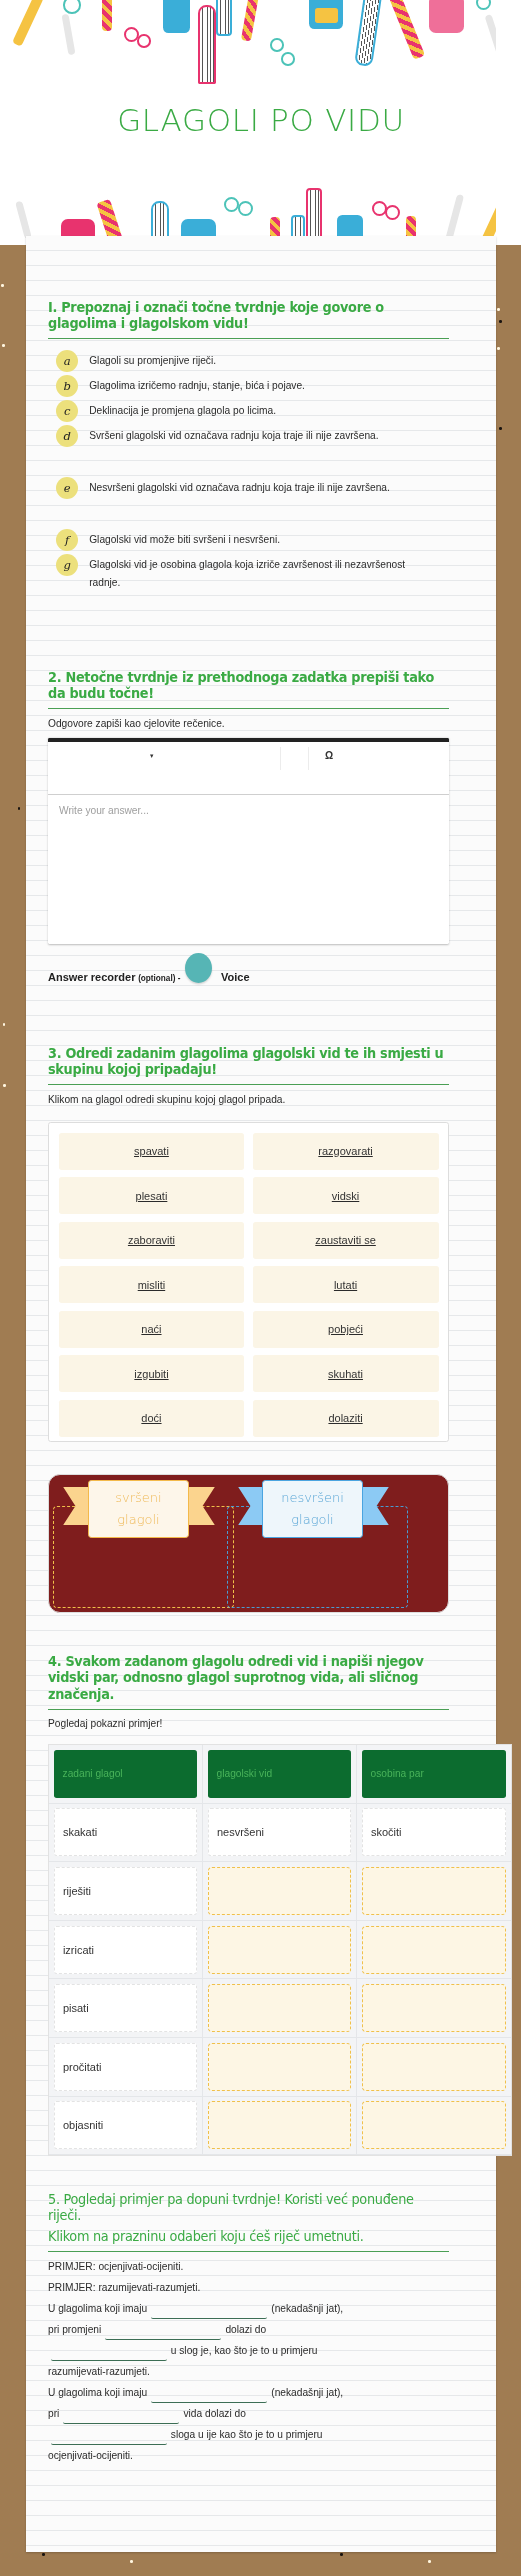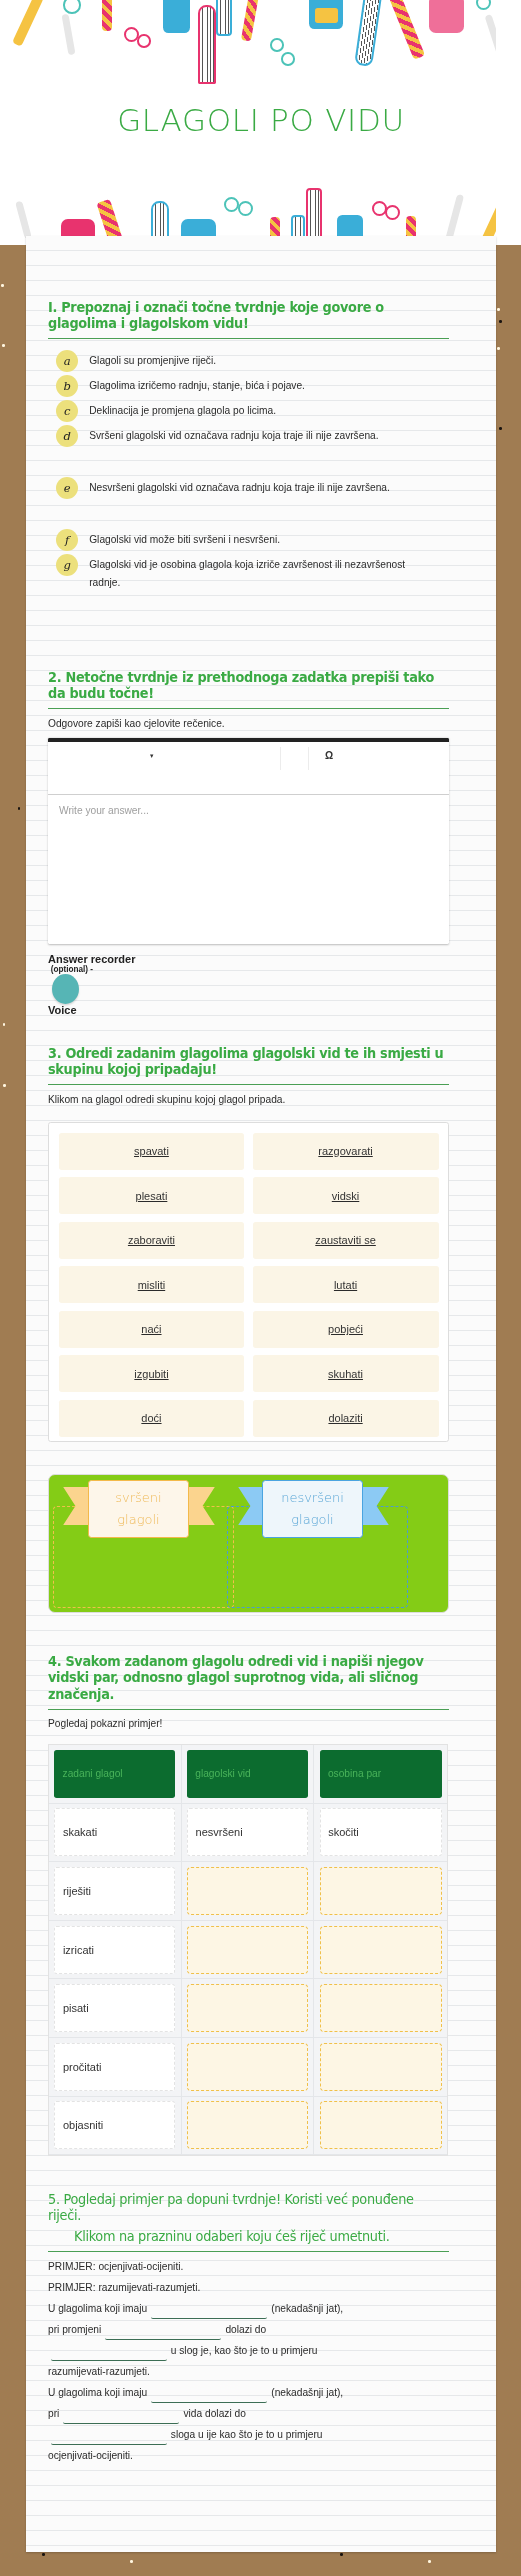--- a/index.html
+++ b/index.html
@@ -60,53 +60,53 @@
   .editor {
     position: absolute; left: 0; width: 401px; background: #fff;
     box-shadow: 0 0.7px 2px rgba(0,0,0,0.25); border-radius: 1.4px;
   }
   .editor-bar { height: 4.1px; background: #222; border-radius: 1.4px 1.4px 0 0; }
   .toolbar { height: 53px; position: relative; border-bottom: 0.7px solid #cfcfcf; }
   .tb-drop { position: absolute; left: 102px; top: 9.5px; font-size: 6.8px; color: #333; }
   .tb-sep { position: absolute; top: 5.4px; width: 0.7px; height: 23px; background: #ececec; }
   .tb-omega { position: absolute; left: 277px; top: 8.2px; font-size: 10.2px; font-weight: bold; color: #333; }
   .answer { height: 149px; padding: 9.5px 11px; font-size: 10.2px; color: #9e9e9e; }
-  .recorder { position: absolute; left: 0; display: flex; align-items: flex-start; font-weight: bold; font-size: 11px; color: #222; flex-direction: column; }
+  .recorder { position: absolute; left: 0; display: flex; align-items: flex-end; font-weight: bold; font-size: 11px; color: #222; }
   .recorder small { font-size: 8.2px; font-weight: bold; margin-left: 2.7px; }
   .rec-btn { width: 27px; height: 30px; border-radius: 50%; background: #56b5b5; margin: 0 9.5px 0 4.1px; box-shadow: 0 1.4px 2px rgba(0,0,0,0.15); }
 
   
   .cards {
     position: absolute; left: 0; width: 401px; background: #fff;
     border: 0.7px solid #ddd; border-radius: 2.7px; padding: 9.5px 9.5px 4.1px 9.5px;
     display: grid; grid-template-columns: 1fr 1fr; column-gap: 8.2px; row-gap: 7.5px;
   }
   .card {
     height: 37px; background: #fbf5e6; border-radius: 2.7px;
     display: flex; align-items: center; justify-content: center; font-size: 11px; color: #333;
   }
   .buckets {
-    position: absolute; left: 0; width: 401px; height: 139px; background: #84cc16;
-    border: 0.7px solid #ddd; border-radius: 7px;
+    position: absolute; left: 0; width: 401px; height: 139px; background: #7f1d1d;
+    border: 0.7px solid #ddd; border-radius: 12px;
   }
   .bucket { position: absolute; top: 31px; width: 181px; height: 102px; border-radius: 4.1px; }
   .bucket.y { left: 4.1px; border: 1.4px dashed #f0c04a; }
   .bucket.b { left: 178px; border: 1.4px dashed #4a9bd1; }
   .ribbon { position: absolute; top: 12.2px; height: 38px; width: 33px; }
   .label-box {
     position: absolute; top: 5.4px; width: 101px; height: 58px; border-radius: 3.4px;
     display: flex; align-items: center; justify-content: center; text-align: center;
     font-family: "DejaVu Sans", sans-serif; font-weight: 300; font-size: 13px; line-height: 22px;
   }
   .label-box.y { left: 39px; background: #fdf6ea; border: 1.4px solid #f3b94a; color: #efba5a; }
   .label-box.b { left: 213px; background: #eef6fb; border: 1.4px solid #4aa4e0; color: #5aa6d6; }
 
   
   .table4 {
-    position: absolute; left: 0; width: 400px; background: #f3f4f6;
+    position: absolute; left: 0; width: 464px; background: #f3f4f6;
     border: 0.7px solid #e2e2e2;
   }
   .t4-row { display: grid; grid-template-columns: 1fr 1fr 1fr; }
   .t4-cell { padding: 4.8px 5.4px; border-right: 0.7px solid #e4e6e9; border-bottom: 0.7px solid #e4e6e9; }
   .t4-cell:last-child { border-right: none; }
   .t4-head {
     height: 48px; background: #0c6c2f; border-radius: 2.7px; color: #49b35a;
     display: flex; align-items: center; padding-left: 8.2px; font-size: 10.2px;
   }
   .t4-given {
@@ -362,21 +362,21 @@
       <div class="t4-cell">
           <div class="t4-drop"></div>
         </div>
     </div>
   </div>
 </div>
 
 <div class="section" style="top:2191px;">
   <div class="sec-title">
     <div>5. Pogledaj primjer pa dopuni tvrdnje! Koristi već ponuđene riječi.</div>
-    <div style="margin-top:4.1px;margin-left:26px;">Klikom na prazninu odaberi koju ćeš riječ umetnuti.</div>
+    <div style="margin-top:4.1px;">Klikom na prazninu odaberi koju ćeš riječ umetnuti.</div>
   </div>
   <div style="margin-top:4.1px;">
     <div class="s5-line">PRIMJER: ocjenjivati-ocijeniti.</div>
     <div class="s5-line">PRIMJER: razumijevati-razumjeti.</div>
     <div class="s5-line">
       <span>U glagolima koji imaju</span><span class="blank" style="width:116px;"></span><span>(nekadašnji jat),</span><br>
       <span>pri promjeni</span><span class="blank" style="width:116px;"></span><span>dolazi do</span><br>
       <span class="blank" style="width:116px;margin-left:2.7px;"></span><span>u slog je, kao što je to u primjeru</span><br>
       <span>razumijevati-razumjeti.</span>
     </div>

